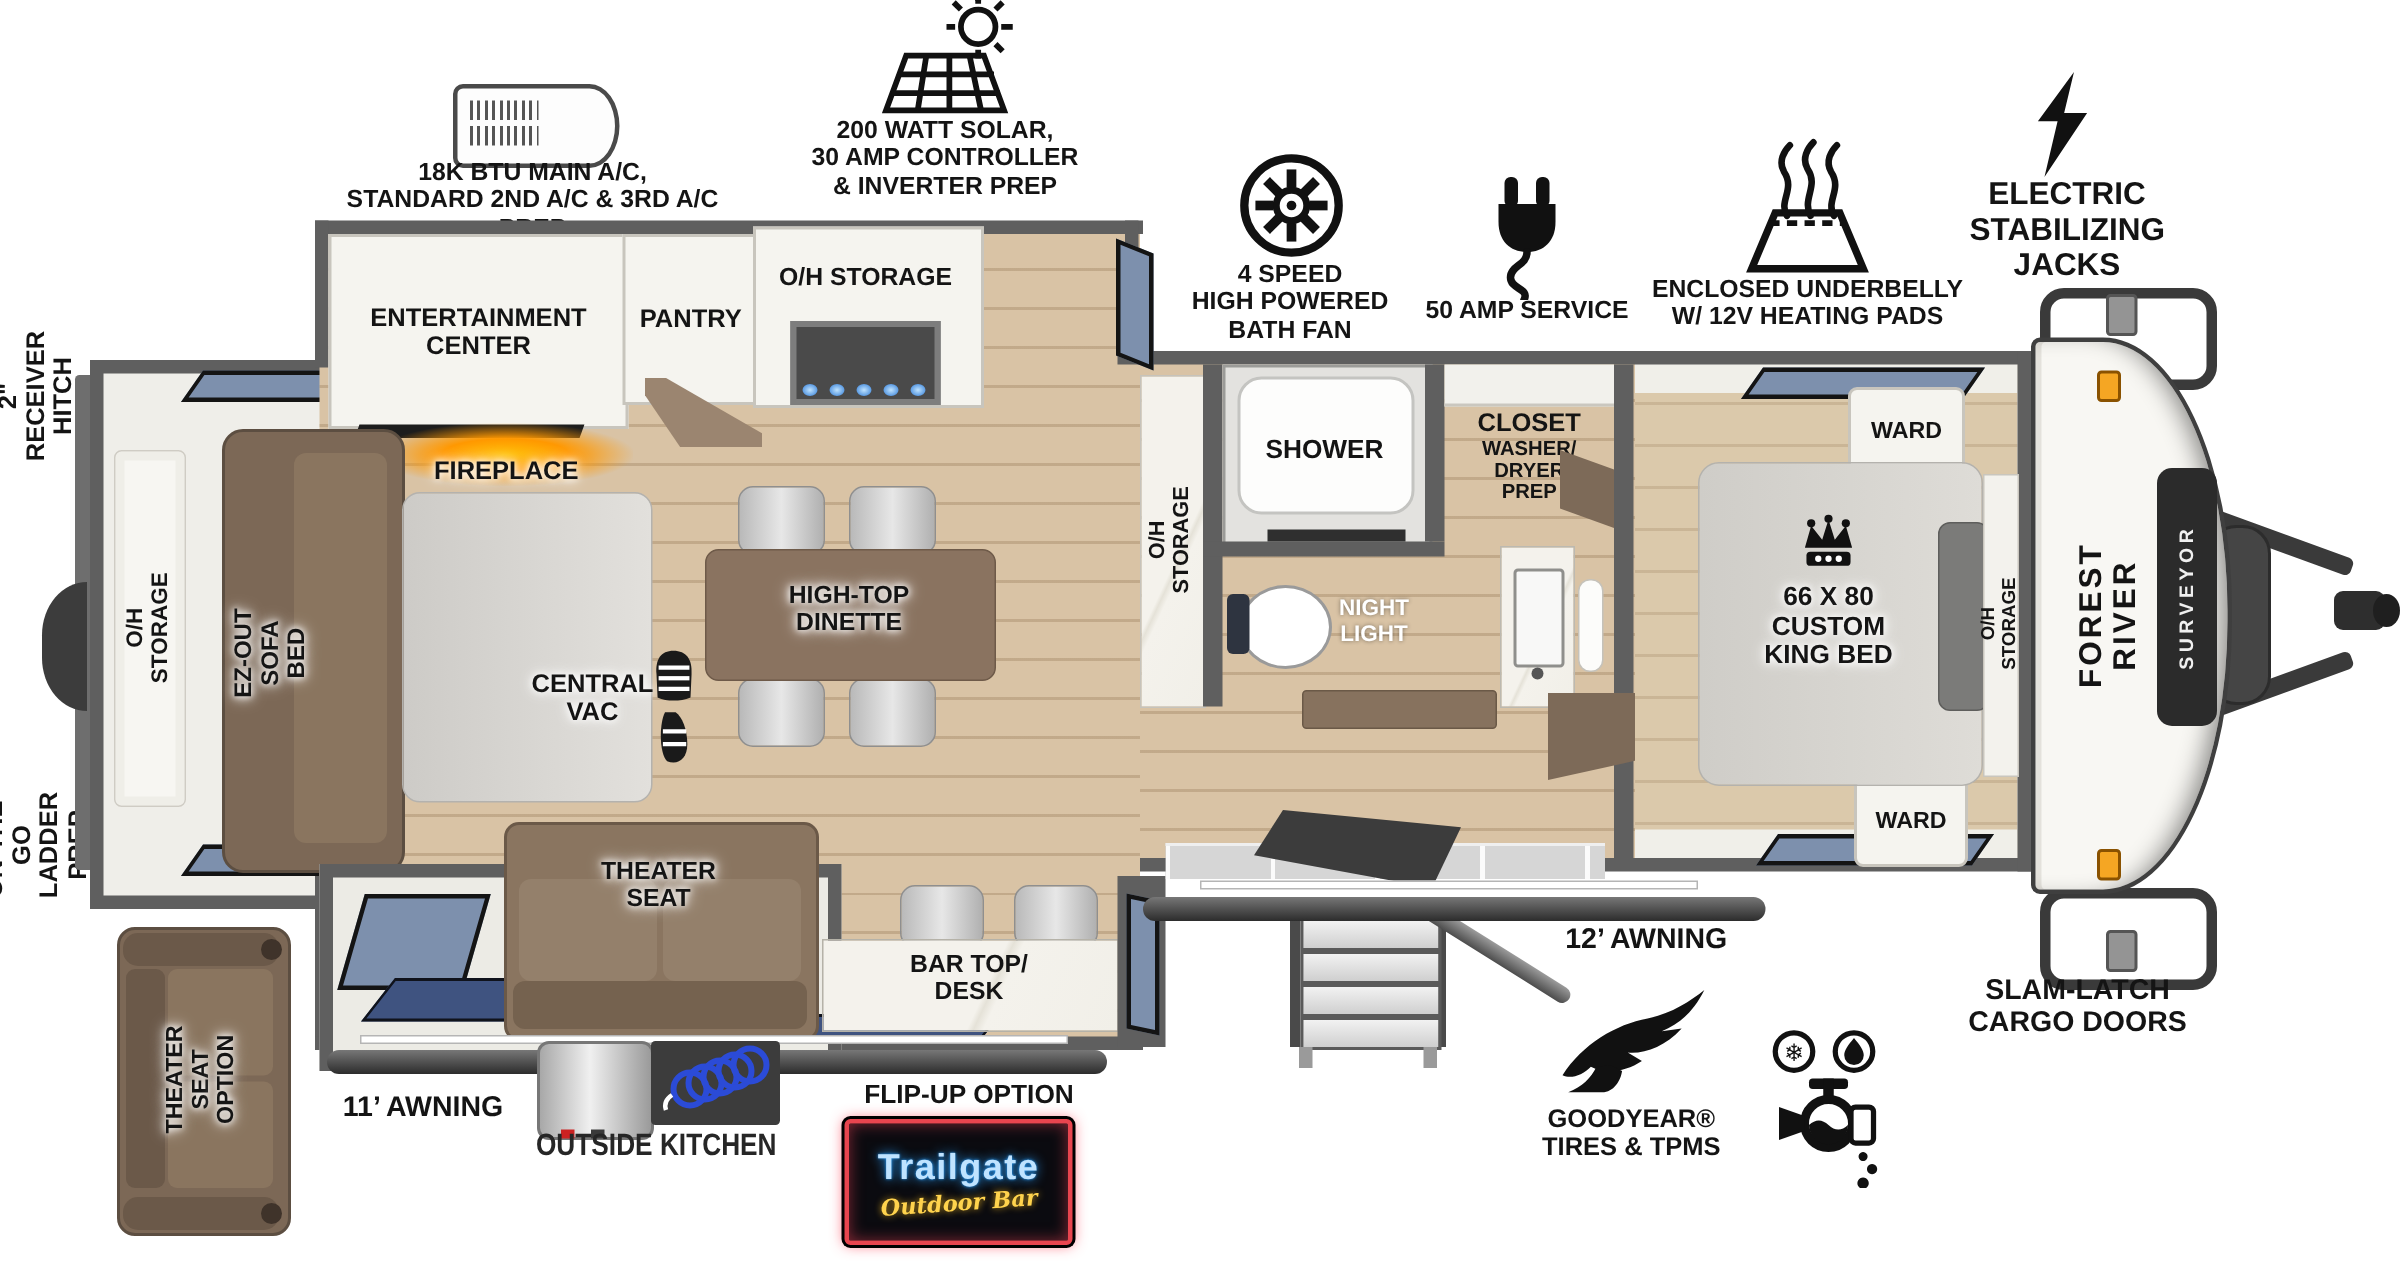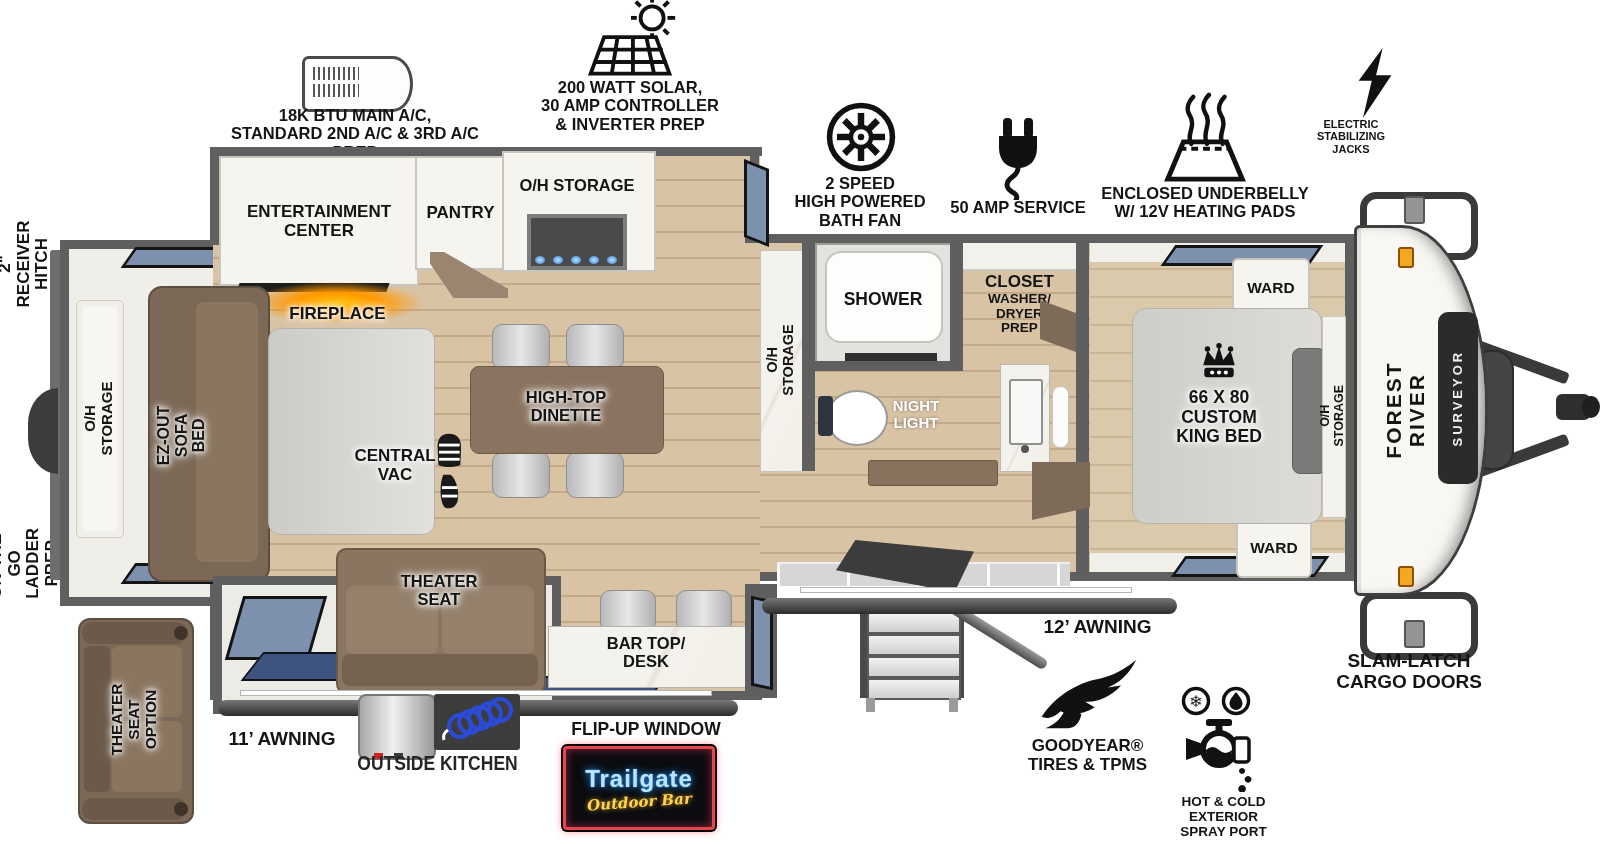--- a/index.html
+++ b/index.html
@@ -68,21 +68,21 @@
       <line x1="40" y1="14" x2="40" y2="27"></line>
         <line x1="40" y1="53" x2="40" y2="66"></line>
       <line x1="14" y1="40" x2="27" y2="40"></line>
         <line x1="53" y1="40" x2="66" y2="40"></line>
       <line x1="22" y1="22" x2="31" y2="31"></line>
         <line x1="49" y1="49" x2="58" y2="58"></line>
       <line x1="58" y1="22" x2="49" y2="31"></line>
         <line x1="31" y1="49" x2="22" y2="58"></line>
     </g>
   </svg>
-  <div class="lab" style="left:770px;top:174px;width:180px;font-size:16.5px;">2 SPEED
+  <div class="lab" style="left:770px;top:174px;width:180px;font-size:16.5px;">4 SPEED
 HIGH POWERED
 BATH FAN</div>
 
   <svg class="abs" style="left:990px;top:116px;width:56px;height:84px;" viewBox="0 0 56 84">
     <rect x="13" y="2" width="9" height="20" rx="4" fill="#111"></rect>
     <rect x="34" y="2" width="9" height="20" rx="4" fill="#111"></rect>
     <path d="M9 20 h38 v12 c0 13 -8 20 -19 20 s-19 -7 -19 -20 Z" fill="#111"></path>
     <path d="M28 52 c0 9 -11 9 -11 17 s13 7 9 15" fill="none" stroke="#111" stroke-width="5" stroke-linecap="round"></path>
   </svg>
   <div class="lab" style="left:928px;top:198px;width:180px;font-size:16.5px;">50 AMP SERVICE</div>
@@ -95,21 +95,21 @@
       <path d="M52 52 C46 40 58 32 50 20 C46 13 50 6 54 2"></path>
       <path d="M68 52 C62 42 74 34 66 22 C62 15 66 8 70 4"></path>
     </g>
   </svg>
   <div class="lab" style="left:1100px;top:184px;width:210px;font-size:16.5px;">ENCLOSED UNDERBELLY
 W/ 12V HEATING PADS</div>
 
   <svg class="abs" style="left:1352px;top:48px;width:46px;height:70px;" viewBox="0 0 40 64">
     <polygon points="27,0 5,30 17,30 9,64 35,25 21,25" fill="#111"></polygon>
   </svg>
-  <div class="lab" style="left:1286px;top:118px;width:130px;font-size:11px;">ELECTRIC
+  <div class="lab" style="left:1313px;top:118px;width:130px;font-size:21px;">ELECTRIC
 STABILIZING
 JACKS</div>
 
   <div class="vflex" style="left:2px;top:148px;width:44px;height:232px;">
     <span style="font-size:17px;">2" RECEIVER
 HITCH</span>
   </div>
   <div class="vflex" style="left:2px;top:438px;width:44px;height:250px;">
     <span style="font-size:17px;">ON-THE-GO
 LADDER PREP</span>
@@ -324,21 +324,21 @@
       <circle cx="22" cy="30" r="11"></circle>
         <circle cx="32" cy="26" r="11"></circle>
         <circle cx="42" cy="22" r="11"></circle>
       <circle cx="52" cy="18" r="11"></circle>
         <circle cx="62" cy="14" r="11"></circle>
     </g>
     <path d="M10 34 q-6 4 -4 10" fill="none" stroke="#fff" stroke-width="3"></path>
   </svg>
   <div class="lab" style="left:345px;top:754px;width:185px;font-size:17.5px;transform:scaleY(1.18);color:#262626;">OUTSIDE KITCHEN</div>
 
-  <div class="lab" style="left:566px;top:720px;width:160px;font-size:17.5px;">FLIP-UP WINDOW</div>
+  <div class="lab" style="left:566px;top:720px;width:160px;font-size:17.5px;">FLIP-UP OPTION</div>
   <div class="abs" style="left:563px;top:746px;width:146px;height:78px;background:#0b0b10;border:3px solid #e8454f;border-radius:4px;box-shadow:0 0 0 2px #000,0 0 9px rgba(255,70,90,.85),inset 0 0 10px rgba(255,70,90,.5);display:flex;flex-direction:column;align-items:center;justify-content:center;">
     <span style="font-weight:bold;font-size:24px;color:#bfe3ff;letter-spacing:1px;text-shadow:0 0 2px #2aa0ff,0 0 8px #2aa0ff;">Trailgate</span>
     <span style="font-family:'DejaVu Serif',serif;font-style:italic;font-weight:bold;font-size:15px;color:#ffd34d;transform:rotate(-4deg);text-shadow:0 0 5px #c89a1e;">Outdoor Bar</span>
   </div>
 
 
   <svg class="abs" style="left:1036px;top:656px;width:104px;height:80px;" viewBox="0 0 110 80">
     <path d="M6 62 C20 40 44 26 66 22 C82 19 96 10 106 2 C98 18 88 26 76 31 L90 29 C78 42 64 47 52 46 L62 52 C50 60 36 61 26 56 C20 62 12 65 6 62 Z" fill="#111"></path>
     <path d="M30 56 C26 64 20 70 10 74 L34 74 C42 74 47 66 48 59 L40 55 Z" fill="#111"></path>
   </svg>
@@ -351,24 +351,22 @@
     <circle cx="64" cy="15" r="12.5" fill="none" stroke="#111" stroke-width="3.5"></circle>
     <path d="M64 6 c4 5 6.5 8 6.5 11.5 a6.5 6.5 0 0 1 -13 0 c0 -3.5 2.5 -6.5 6.5 -11.5 Z" fill="#111"></path>
     <rect x="34" y="33" width="26" height="7" rx="2.5" fill="#111"></rect>
     <rect x="43.5" y="33" width="7" height="16" fill="#111"></rect>
     <circle cx="47" cy="63" r="16" fill="none" stroke="#111" stroke-width="6"></circle>
     <path d="M34 64 a13 13 0 0 0 26 0 q-6.5 6 -13 0 t-13 0 Z" fill="#111"></path>
     <path d="M14 52 L31 58 L31 68 L14 74 Z" fill="#111"></path>
     <rect x="62" y="52" width="15" height="24" rx="3" fill="#fff" stroke="#111" stroke-width="3.5"></rect>
     <path d="M70 82 a3 3 0 1 0 0.1 0 Z M76 90 a3.4 3.4 0 1 0 0.1 0 Z M70 99 a3.8 3.8 0 1 0 0.1 0 Z" fill="#111"></path>
   </svg>
-  <div class="lab" style="left:1146px;top:794px;width:155px;font-size:13.5px;">HOT &amp; COLD EXTERIOR
-SPRAY PORT</div>
-
-  <div class="lab" style="left:1305px;top:650px;width:160px;font-size:19px;margin-left:24px;">SLAM-LATCH
+
+  <div class="lab" style="left:1305px;top:650px;width:160px;font-size:19px;">SLAM-LATCH
 CARGO DOORS</div>
 
   <div class="abs" style="left:78px;top:618px;width:112px;height:202px;background:#7c6856;border:2px solid #5c4e41;border-radius:12px;">
     <div class="abs" style="left:2px;top:2px;width:104px;height:22px;background:#6b5949;border-radius:10px;"></div>
     <div class="abs" style="left:2px;bottom:2px;width:104px;height:22px;background:#6b5949;border-radius:10px;"></div>
     <div class="abs" style="left:4px;top:26px;width:26px;height:146px;background:#6b5949;border-radius:6px;"></div>
     <div class="abs" style="left:32px;top:26px;width:70px;height:71px;background:#8a755f;border-radius:6px;"></div>
     <div class="abs" style="left:32px;top:101px;width:70px;height:71px;background:#8a755f;border-radius:6px;"></div>
     <i class="abs" style="right:4px;top:6px;width:14px;height:14px;border-radius:50%;background:#3f332a;"></i>
     <i class="abs" style="right:4px;bottom:6px;width:14px;height:14px;border-radius:50%;background:#3f332a;"></i>

